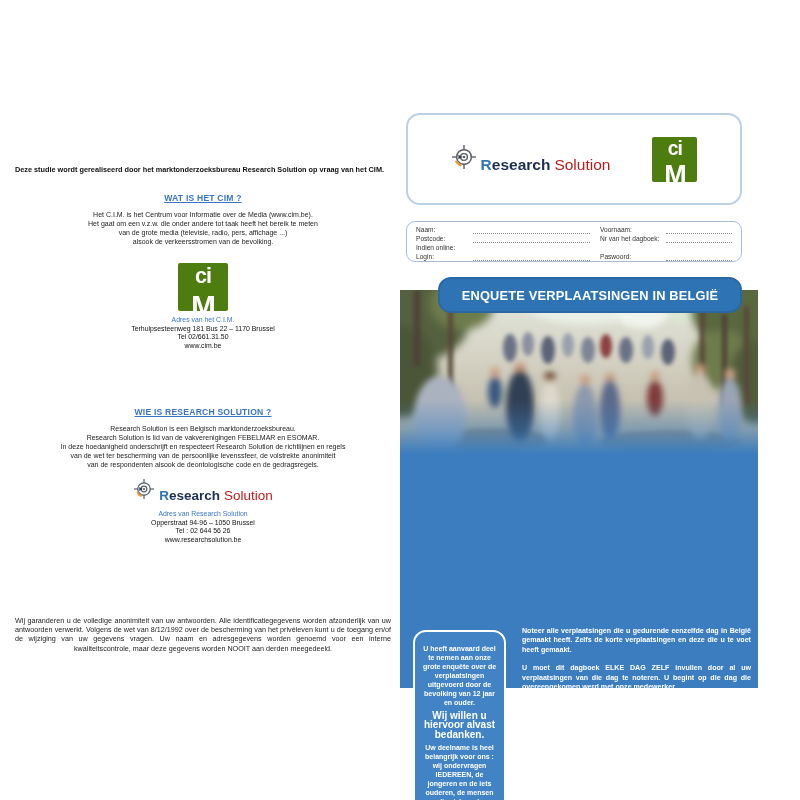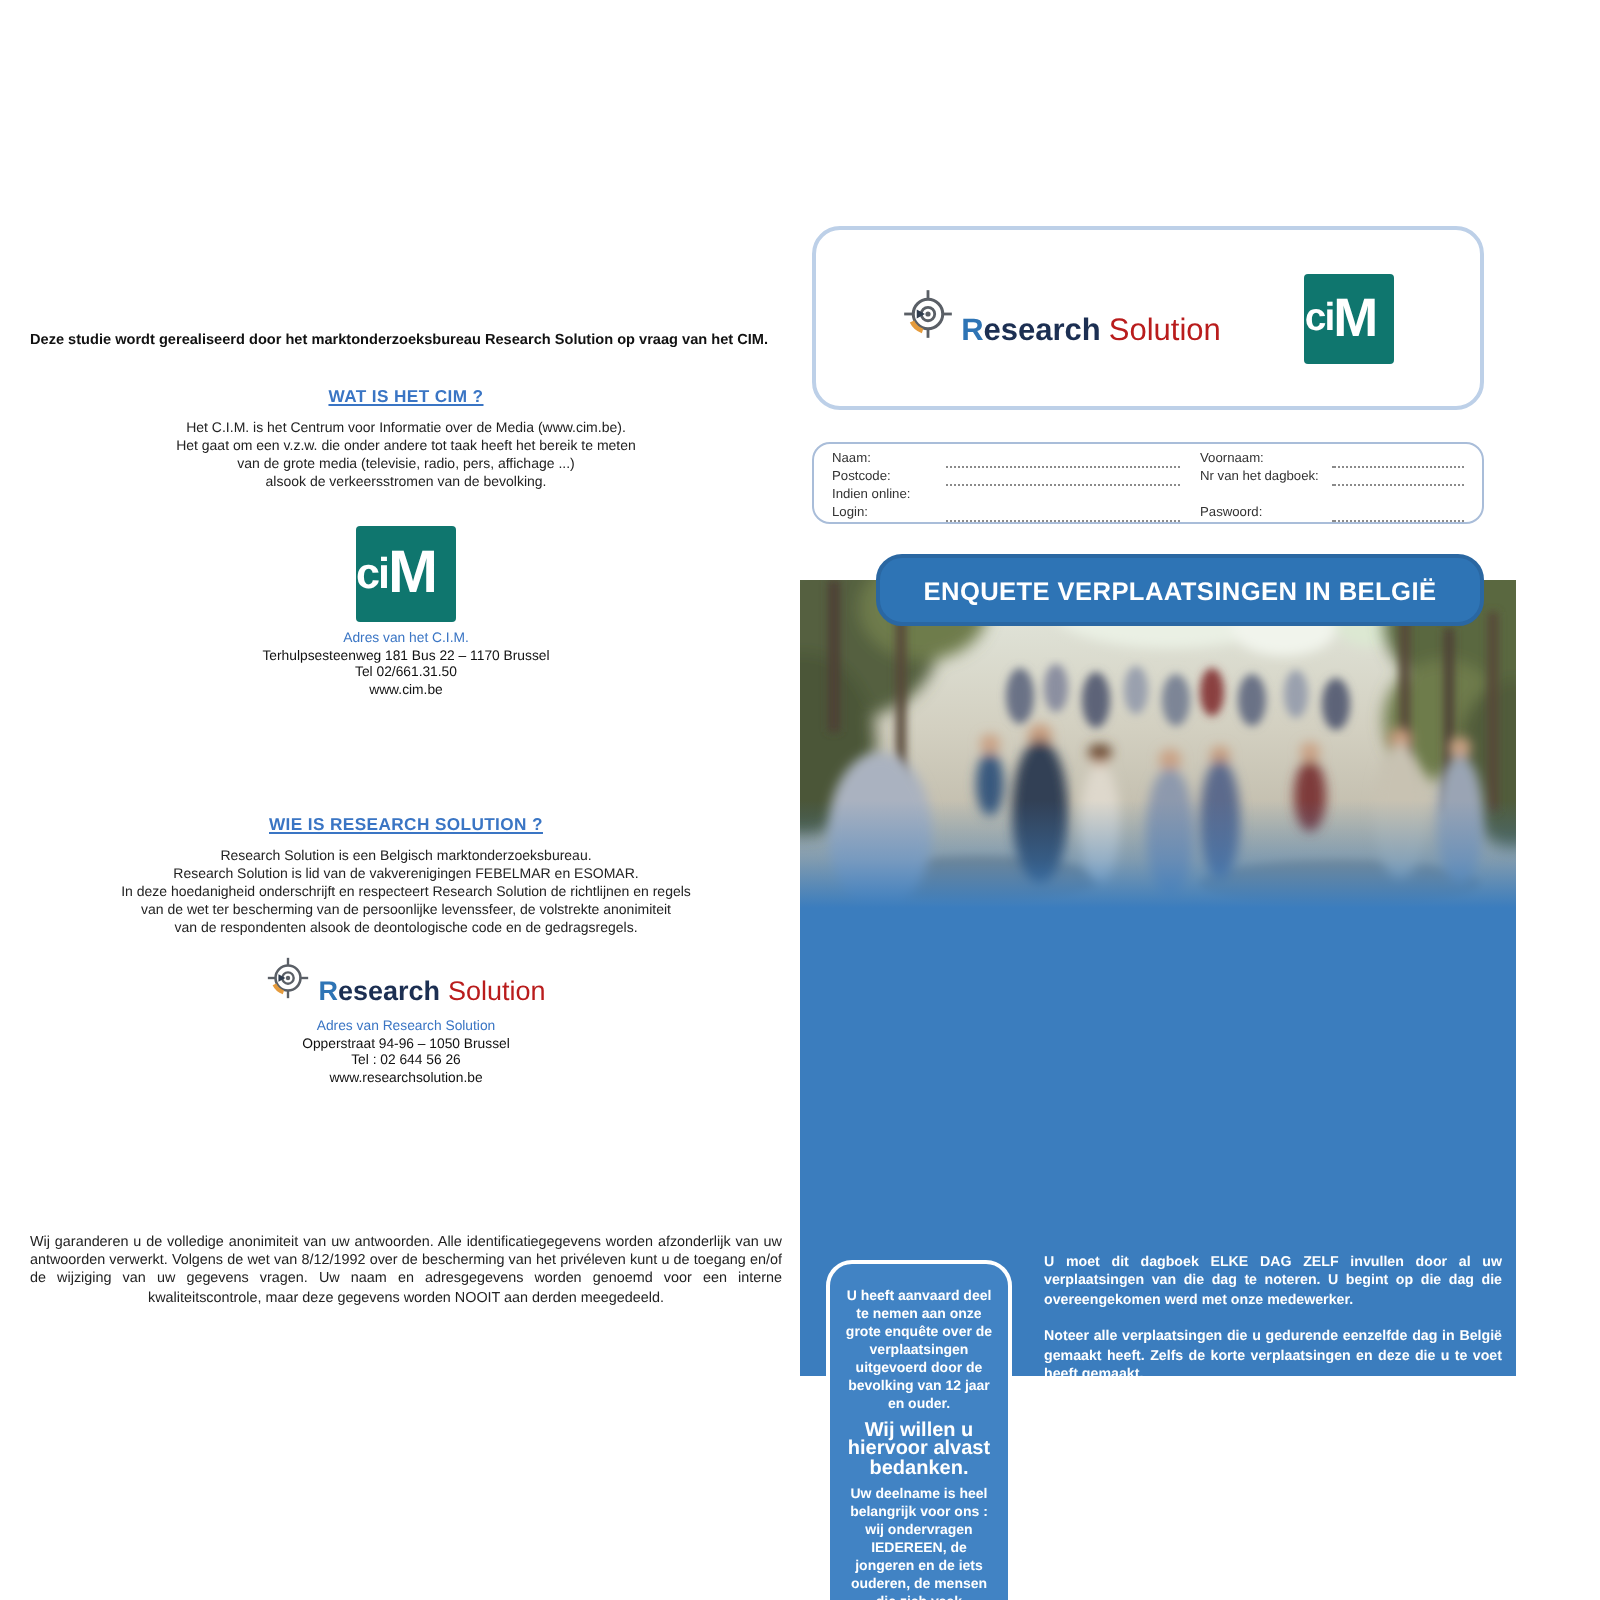--- a/index.html
+++ b/index.html
@@ -8,21 +8,21 @@
 
   
   .left-page { position:absolute; left:15px; top:150px; width:376px; height:520px; }
   .lp-intro { position:absolute; left:0; top:15px; width:100%; font-size:7.3px; font-weight:bold; color:#111; white-space:nowrap; }
   .sec-heading { position:absolute; width:100%; text-align:center; font-size:8.6px; font-weight:bold; color:#3a75c4; text-decoration:underline; letter-spacing:.2px; }
   .h-cim { top:43px; }
   .h-rs  { top:257px; }
   .sec-body { position:absolute; width:100%; text-align:center; font-size:7px; line-height:9px; color:#222; }
   .b-cim { top:60px; }
   .b-rs  { top:274px; }
-  .cim-logo { background:#0f766e; color:#fff; display:flex; align-items:center; justify-content:flex-start; font-weight:bold; border-radius:2px; letter-spacing:-1px; }
+  .cim-logo { background:#4d7c0f; color:#fff; display:flex; align-items:center; justify-content:flex-start; font-weight:bold; border-radius:2px; letter-spacing:-1px;flex-direction:column; }
   .cim-logo .ci { font-size:.72em; }
   .lp-cim-logo { position:absolute; left:50%; transform:translateX(-50%); top:113px; width:50px; height:48px; font-size:30px; }
   .addr { position:absolute; width:100%; text-align:center; font-size:6.9px; line-height:8.6px; color:#111; }
   .addr .addr-label { color:#3a75c4; }
   .a-cim { top:166px; }
   .a-rs  { top:360px; }
   .rs-logo { display:flex; align-items:flex-end; justify-content:center; gap:4px; }
   .rs-logo .tgt { flex:0 0 auto; }
   .rs-word-research { font-weight:bold; color:#1c2f52; }
   .rs-word-research::first-letter { color:#2e74b5; }
@@ -254,22 +254,22 @@
         <div class="photo-fade"></div>
       </div>
 
       <div class="intro-box">
         <div>U heeft aanvaard deel te nemen aan onze grote enquête over de verplaatsingen uitgevoerd door de bevolking van 12 jaar en ouder.</div>
         <div class="p2">Wij willen u hiervoor alvast bedanken.</div>
         <div><span>Uw deelname is heel belangrijk voor ons : wij ondervragen </span><span class="emph">IEDEREEN,</span><span> de jongeren en de iets ouderen, de mensen die zich vaak verplaatsen en deze die weinig buiten komen.</span></div>
       </div>
 
       <div class="instructions">
+        <p>Noteer alle verplaatsingen die u gedurende eenzelfde dag in België gemaakt heeft. Zelfs de korte verplaatsingen en deze die u te voet heeft gemaakt.</p>
         <p>U moet dit dagboek ELKE DAG ZELF invullen door al uw verplaatsingen van die dag te noteren. U begint op die dag die overeengekomen werd met onze medewerker.</p>
-        <p>Noteer alle verplaatsingen die u gedurende eenzelfde dag in België gemaakt heeft. Zelfs de korte verplaatsingen en deze die u te voet heeft gemaakt.</p>
         <p>Indien u gedurende een bepaalde dag helemaal niet bent buiten gegaan, vink dan gewoon het vakje « ik ben vandaag niet buiten gegaan in België» aan, dat zich bovenaan de eerste pagina van elke dag bevindt.</p>
         <p>Aarzel zeker niet om het dagboek mee te nemen tijdens uw verplaatsingen.</p>
         <p>Indien u van plan bent om u tijdens de week van het onderzoek  minimum drie dagen niet te verplaatsen in België geef dit dan door aan onze enquêteur die u dan een andere week zal toewijzen.</p>
 
       </div>
     </div>
   </div>
 </div>
 
 </body></html>

